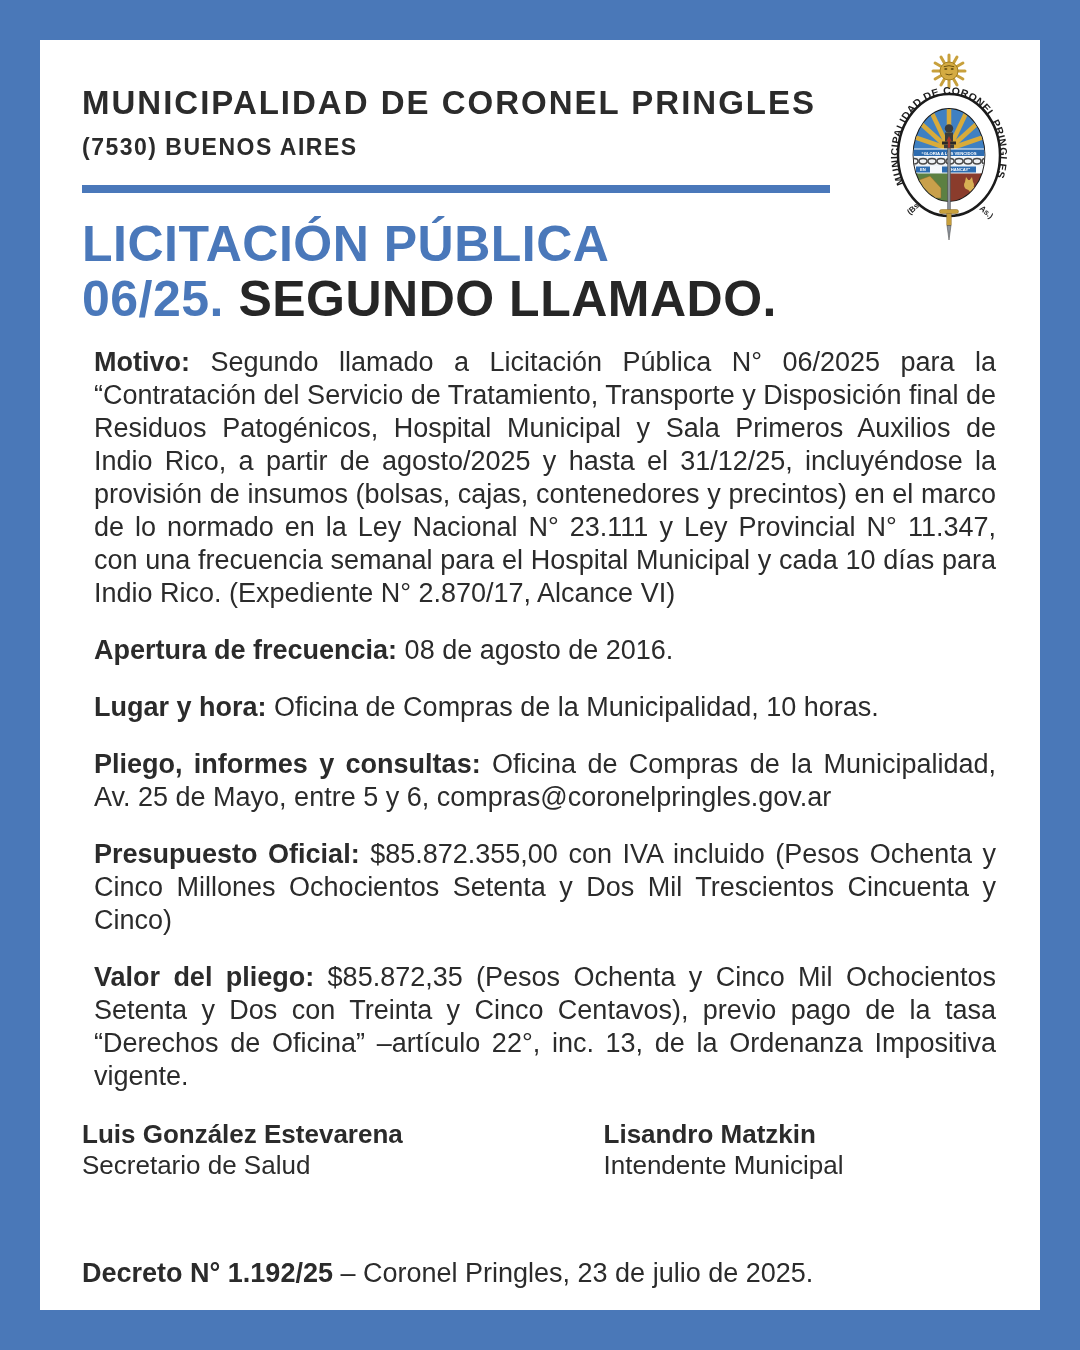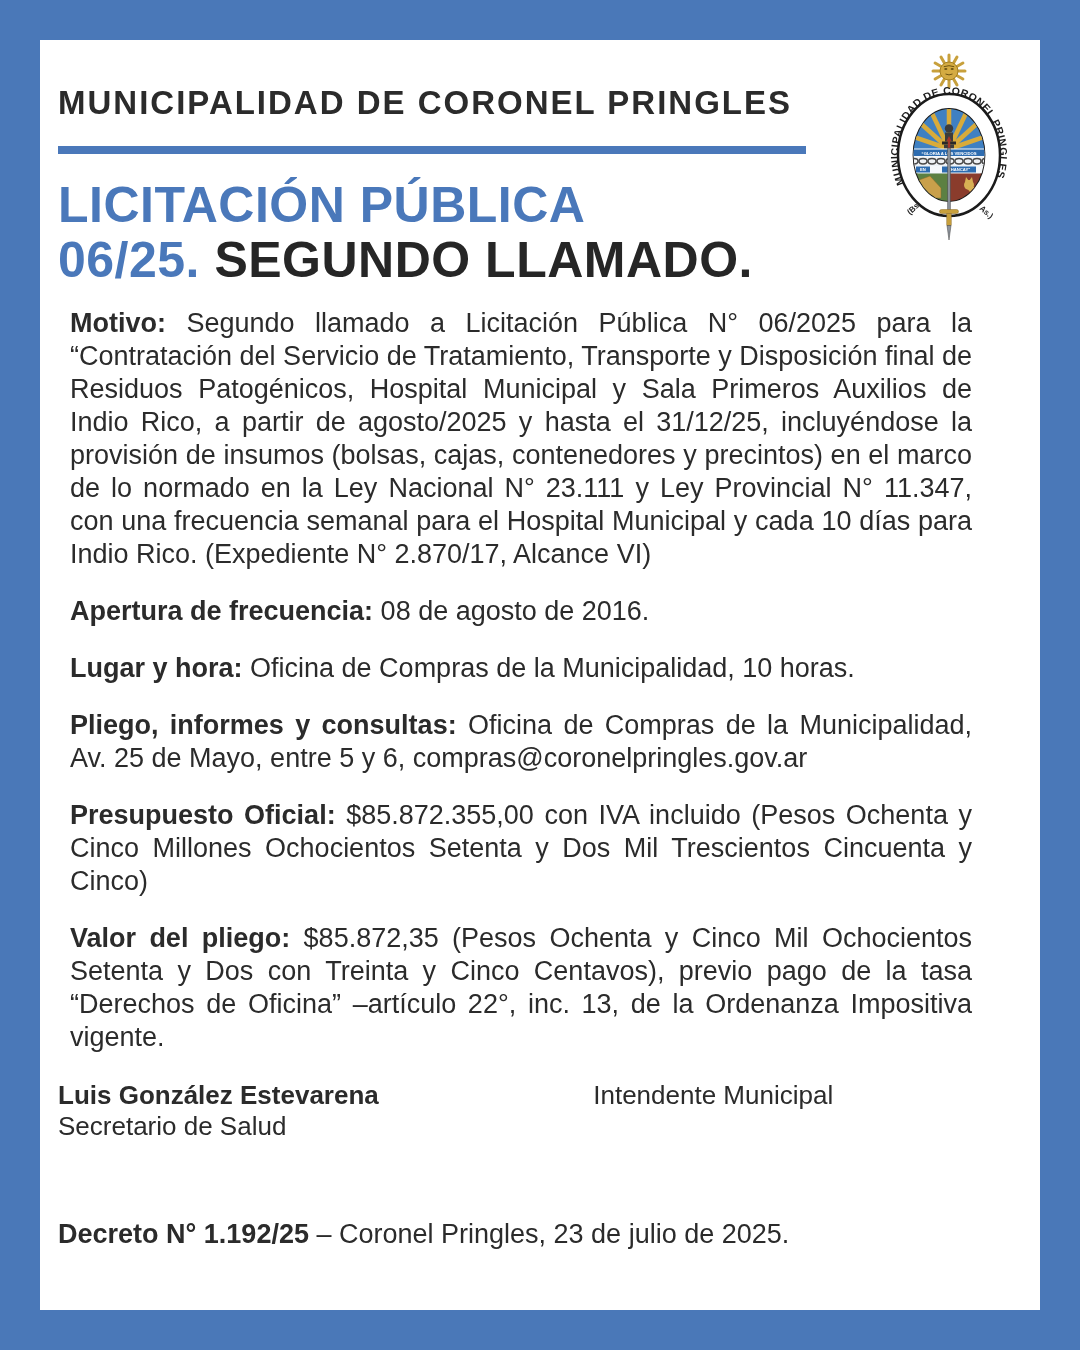--- a/index.html
+++ b/index.html
@@ -5,21 +5,21 @@
   html,body{margin:0;padding:0;background:#4a78b8;}
   .page{
     position:relative;width:1080px;height:1350px;
     background:#4a78b8;
     font-family:"Liberation Sans",sans-serif;
     overflow:hidden;
   }
   .sheet{
     position:absolute;left:40px;top:40px;width:1000px;height:1270px;
     background:#ffffff;box-sizing:border-box;
-    padding:44px 43px 0 18px;overflow:hidden;
+    padding:44px 43px 0 42px;overflow:hidden;
   }
   .masthead{position:relative;}
   .mast-title{
     font-size:33px;font-weight:700;letter-spacing:2px;
     color:#2b2b2b;white-space:nowrap;
   }
   .mast-sub{
     margin-top:12px;font-size:23px;font-weight:600;
     letter-spacing:1.5px;color:#2b2b2b;
   }
@@ -45,20 +45,21 @@
   .footer-line .lead{font-weight:700;}
 </style>
 </head>
 <body>
 
 <div class="page">
   <div class="sheet">
 
     <div class="masthead">
       <div class="mast-title">MUNICIPALIDAD DE CORONEL PRINGLES</div>
+      <div class="mast-sub">(7530) BUENOS AIRES</div>
       <div class="rule"></div>
 
       <svg class="logo" viewBox="0 0 126 192" xmlns="http://www.w3.org/2000/svg">
         <defs>
           <clipPath id="innerClip">
               <ellipse cx="63" cy="103" rx="35.5" ry="46"></ellipse>
             </clipPath>
           <path id="ringTop" d="M 18.8 133.5 A 51 61 0 1 1 107.2 133.5" fill="none"></path>
         </defs>
 
@@ -184,20 +185,21 @@
         <span>$85.872,35 (Pesos Ochenta y Cinco Mil Ochocientos Setenta y Dos con Treinta y Cinco Centavos), previo pago de la tasa “Derechos de Oficina” –artículo 22°, inc. 13, de la Ordenanza Impositiva vigente.</span>
       </p>
     </div>
 
     <div class="sig-row">
       <div class="sig-col left">
         <div class="sig-name">Luis González Estevarena</div>
         <div class="sig-role">Secretario de Salud</div>
       </div>
       <div class="sig-col right">
+        <div class="sig-name">Lisandro Matzkin</div>
         <div class="sig-role">Intendente Municipal</div>
       </div>
     </div>
 
     <p class="footer-line">
       <span class="lead">Decreto N° 1.192/25</span>
       <span>– Coronel Pringles, 23 de julio de 2025.</span>
     </p>
 
   </div>

